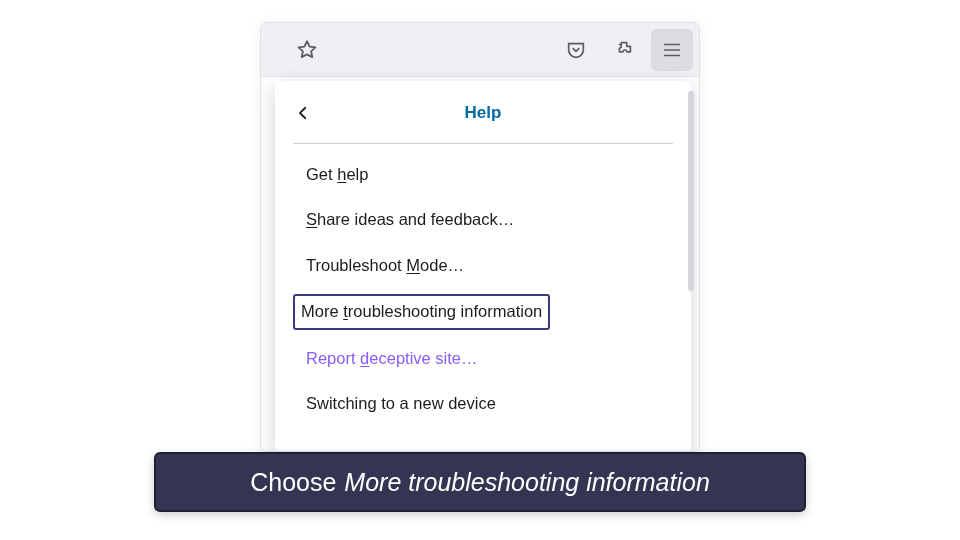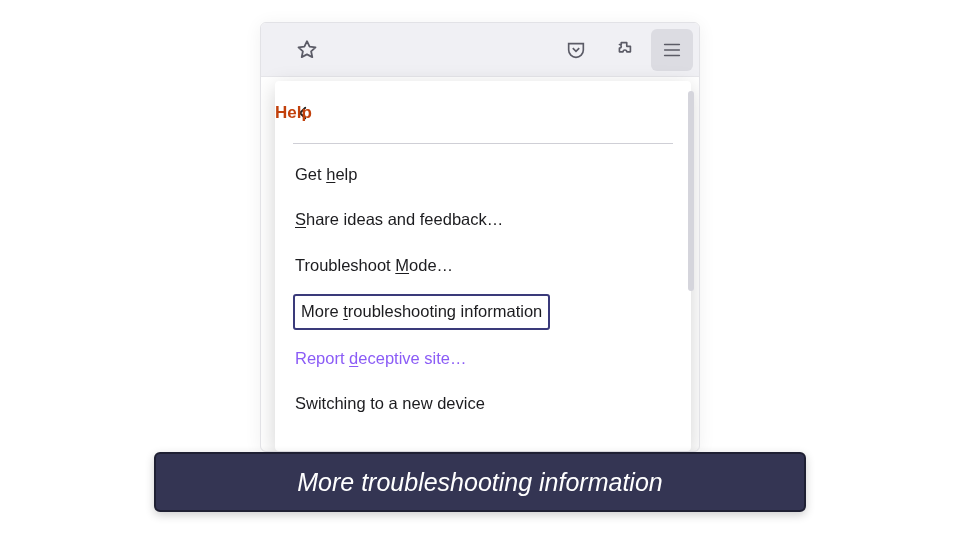--- a/index.html
+++ b/index.html
@@ -86,32 +86,33 @@
     display: flex;
     align-items: center;
     justify-content: center;
     cursor: pointer;
     color: #222;
   }
   .menu-back svg { width: 18px; height: 18px; stroke: currentColor; stroke-width: 2.4; fill: none; }
   .menu-title {
     position: absolute;
     left: 0; right: 0;
+    text-align: center;
     font-weight: 600;
     font-size: 17px;
-    color: #c2410c;
+    color: #0369a1;
     pointer-events: none;
   }
   .menu-sep {
     height: 1px;
     background: #cfcfd6;
     margin: 4px 18px 8px 18px;
   }
   .menu-item {
-    padding: 12px 20px;
+    padding: 12px 31px;
     font-size: 16.5px;
     color: #1c1c1f;
     cursor: pointer;
     line-height: 1.3;
   }
   .menu-item.disabled {
     color: #8b5cf6;
     cursor: default;
   }
   .menu-item.highlight {
@@ -180,14 +181,15 @@
           </svg>
       </div>
       <div class="menu-title">Help</div>
     </div>
     <div class="menu-sep"></div>
     <div id="menu-items"><div class="menu-item"><span>Get </span><span class="mn">h</span><span>elp</span></div><div class="menu-item"><span></span><span class="mn">S</span><span>hare ideas and feedback…</span></div><div class="menu-item"><span>Troubleshoot </span><span class="mn">M</span><span>ode…</span></div><div class="menu-item highlight"><span>More </span><span class="mn">t</span><span>roubleshooting information</span></div><div class="menu-item disabled"><span>Report </span><span class="mn">d</span><span>eceptive site…</span></div><div class="menu-item"><span>Switching to a new device</span></div></div>
   </div>
 </div>
 
 <div class="caption">
+  <span>Choose </span>
   <span class="ital">More troubleshooting information</span>
 </div>
 
 </body></html>

